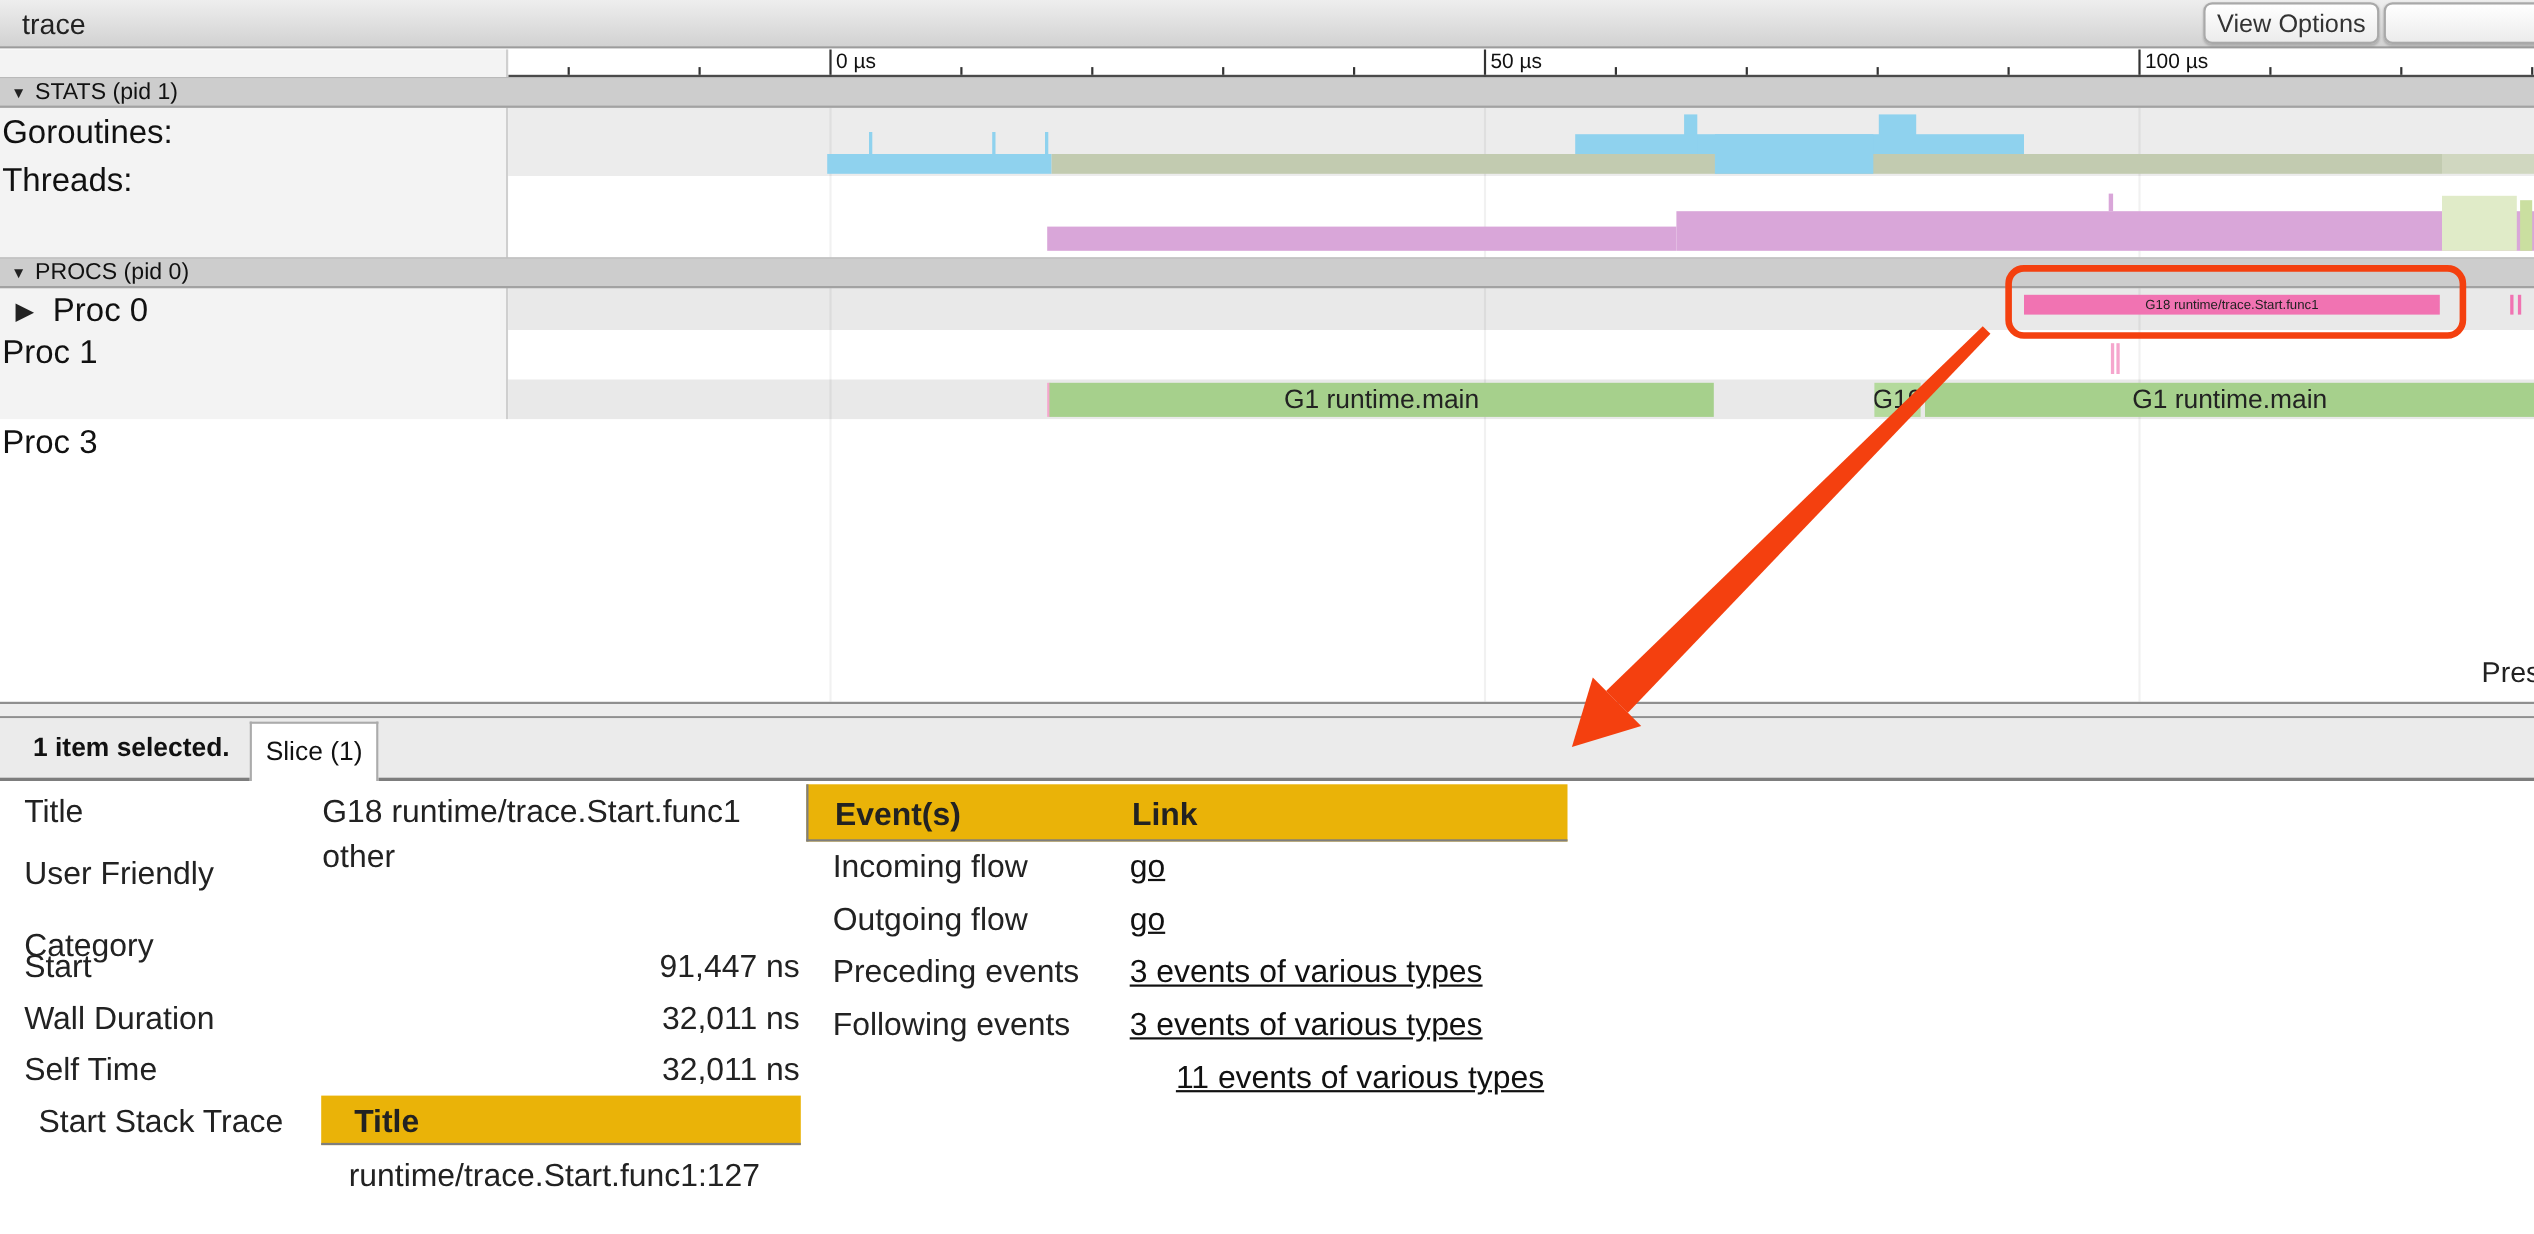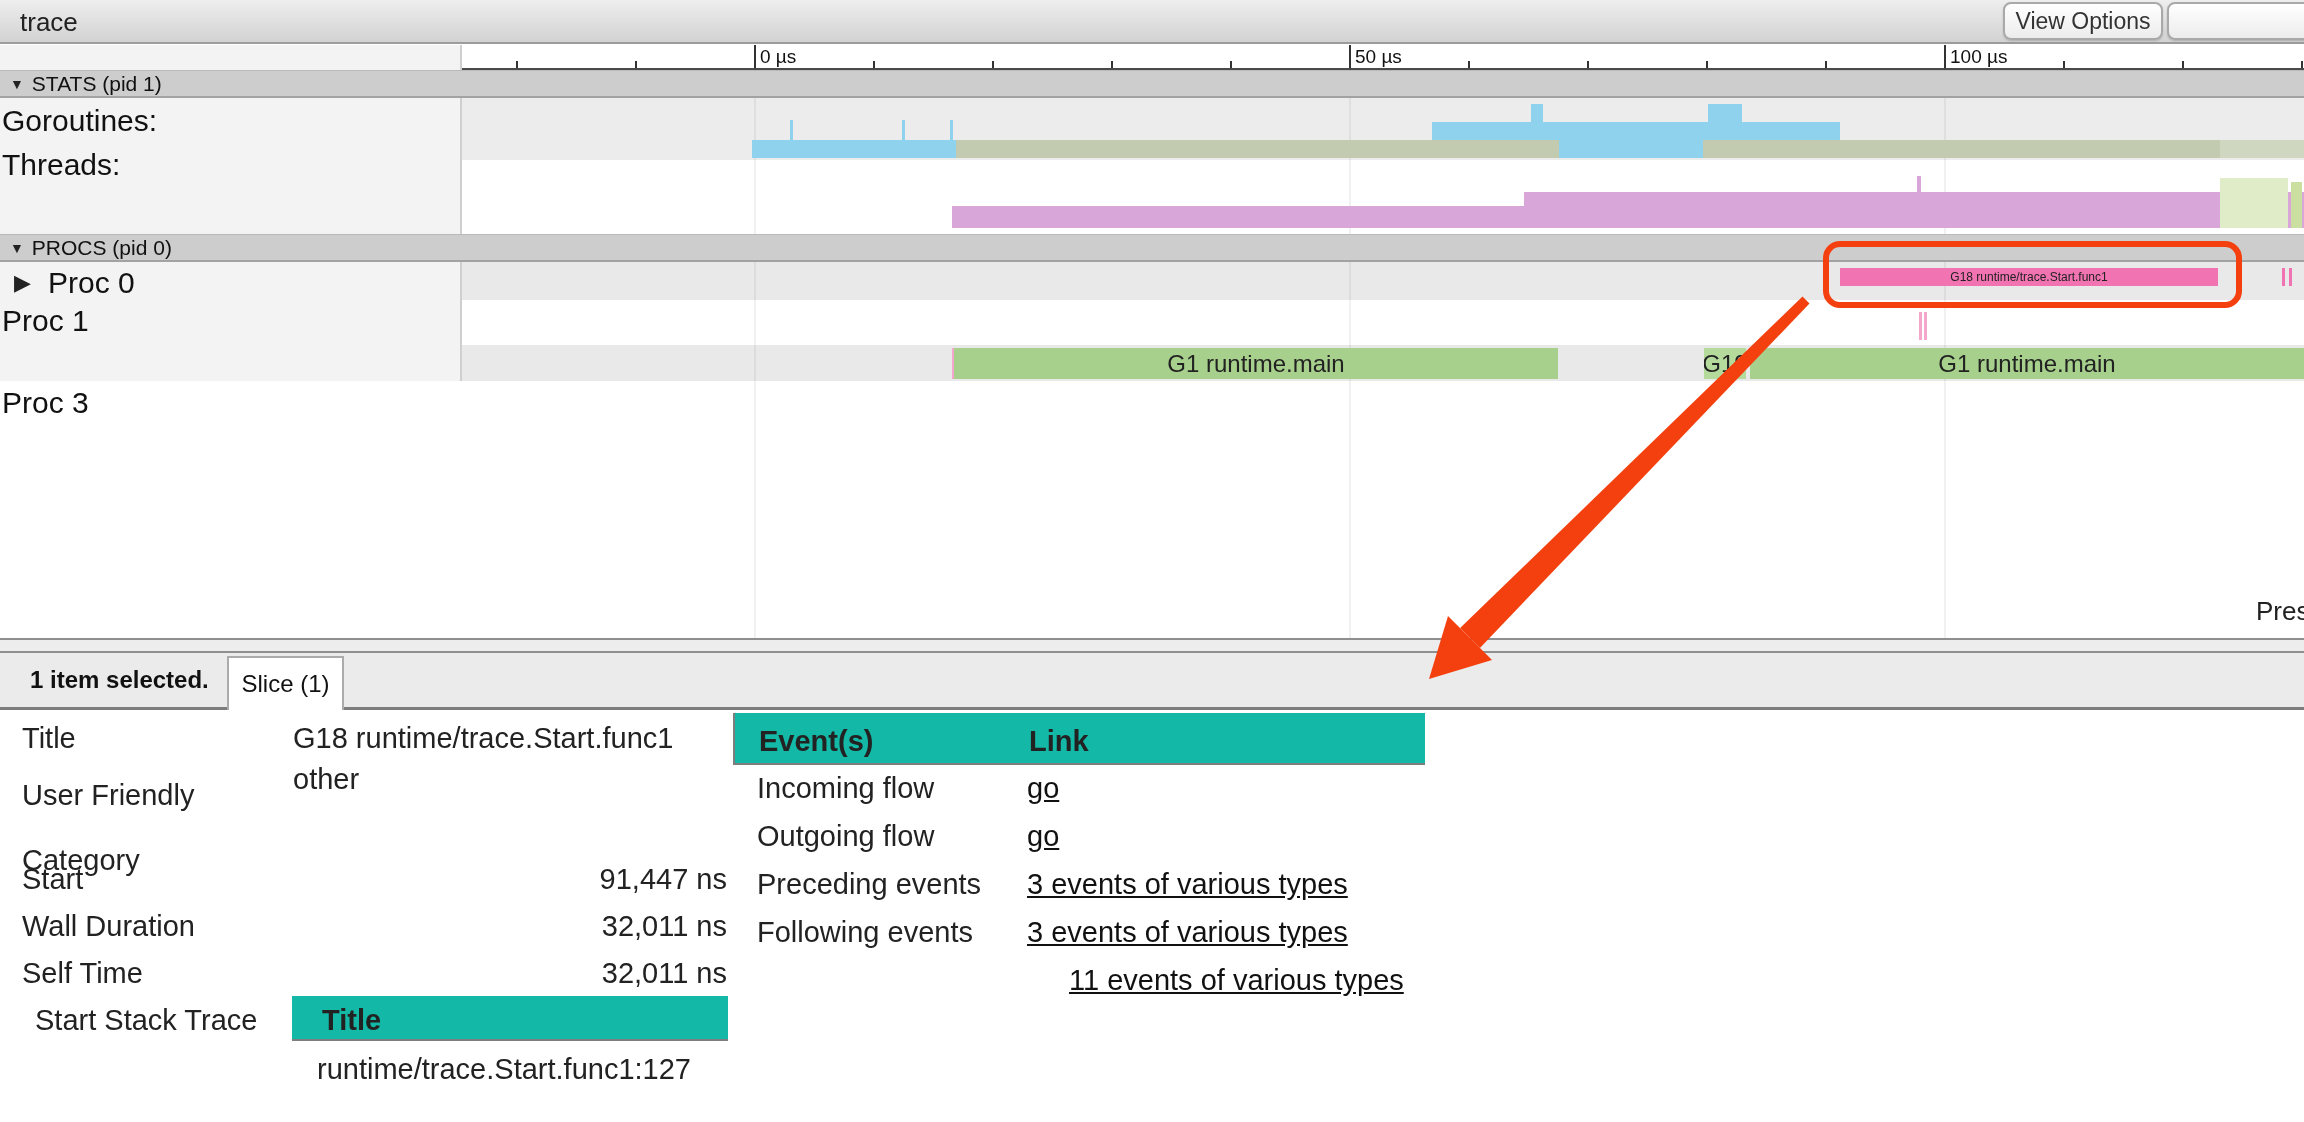--- a/index.html
+++ b/index.html
@@ -44,21 +44,21 @@
   #tabstrip{left:0;top:653px;width:2304px;height:57px;background:#ebebeb;border-bottom:3px solid #7d7d7d;box-sizing:border-box;}
   #selcount{left:30px;top:666px;font-size:24px;font-weight:bold;color:#111;}
   #slicetab{left:227px;top:656px;width:117px;height:54px;background:#fff;
     border:2px solid #ababab;border-bottom:none;box-sizing:border-box;
     display:flex;align-items:center;justify-content:center;font-size:24px;color:#111;}
 
   .pan-lab{font-size:29px;color:#222;white-space:nowrap;}
   .pan-val{font-size:29px;color:#222;white-space:nowrap;}
   .wrapcol{width:265px;line-height:65px;white-space:normal;}
   .num{left:293px;width:434px;text-align:right;}
-  .thdr{background:#14b8a6;border-bottom:2px solid #7e7e7e;box-sizing:border-box;font-weight:bold;}
+  .thdr{background:#eab308;border-bottom:2px solid #7e7e7e;box-sizing:border-box;font-weight:bold;}
   a.plink{color:#111;text-decoration:underline;cursor:pointer;font-size:29px;white-space:nowrap;}
 </style>
 </head>
 <body>
 
 <div id="app">
 
   <div class="abs" id="titlebar">
     <div class="abs title">trace</div>
   </div>

